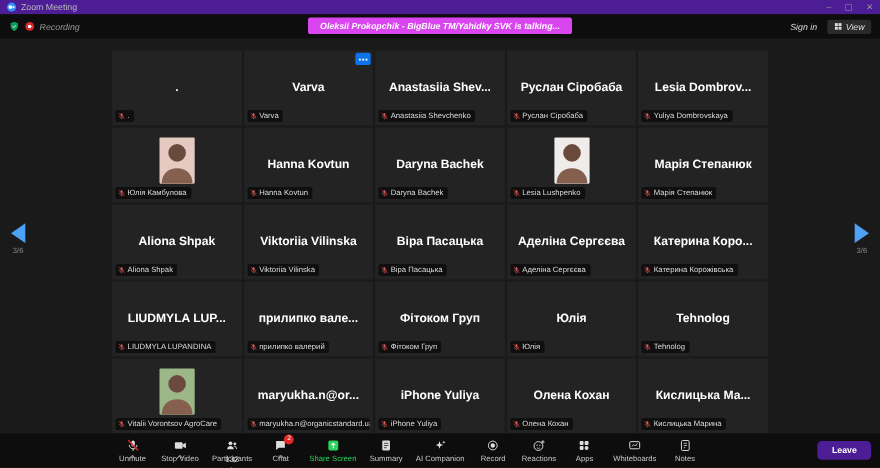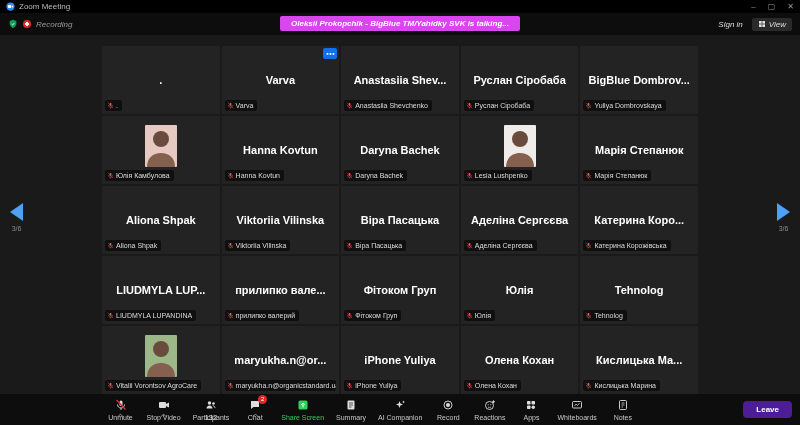--- a/index.html
+++ b/index.html
@@ -3,21 +3,21 @@
 <meta charset="utf-8">
 <style>
   * { margin:0; padding:0; box-sizing:border-box; }
   html,body { width:800px; height:425px; overflow:hidden; }
   body {
     background:#1a1a1a;
     font-family:"Liberation Sans","DejaVu Sans",sans-serif;
     color:#ddd; position:relative;
   }
   
-  .titlebar { height:13px; background:#000000; display:flex; justify-content:space-between;
+  .titlebar { height:13px; background:#4c1d95; display:flex; justify-content:space-between;
     align-items:center; padding:0 6px; font-size:8px; color:#bbb; }
   .tb-left { display:flex; align-items:center; gap:4px; }
   .win-controls { display:flex; gap:12px; color:#9a9a9a; font-size:8px; }
   .win-controls span { cursor:default; }
   
   .header { height:22px; background:#0d0d0d; position:relative; display:flex;
     align-items:center; justify-content:space-between; padding:0 8px;font-style:italic; }
   .h-left { display:flex; align-items:center; gap:5px; font-size:8px; color:#999; }
   .rec-dot { width:8px; height:8px; border-radius:50%;
     background:radial-gradient(#fff 0 28%, #e02828 30%); }
@@ -185,21 +185,21 @@
             <line x1="12" y1="18" x2="12" y2="22" stroke="#d66a6a" stroke-width="1.8"></line>
             <line x1="3" y1="2" x2="21" y2="21" stroke="#e02828" stroke-width="2.6"></line>
           </svg>
         </span>
         <span>Руслан Сіробаба</span>
       </div>
     </div>
 
     <div class="tile">
 
-      <div class="center-name">BigBlue Dombrov...</div>
+      <div class="center-name">Lesia Dombrov...</div>
       <div class="label-pill">
         <span class="mini-mic">
           <svg viewBox="0 0 24 24" width="7" height="9">
             <rect x="9" y="3" width="6" height="11" rx="3" fill="#d66a6a"></rect>
             <path d="M5 11c0 4 3 7 7 7s7-3 7-7" stroke="#d66a6a" fill="none" stroke-width="1.8"></path>
             <line x1="12" y1="18" x2="12" y2="22" stroke="#d66a6a" stroke-width="1.8"></line>
             <line x1="3" y1="2" x2="21" y2="21" stroke="#e02828" stroke-width="2.6"></line>
           </svg>
         </span>
         <span>Yuliya Dombrovskaya</span>

